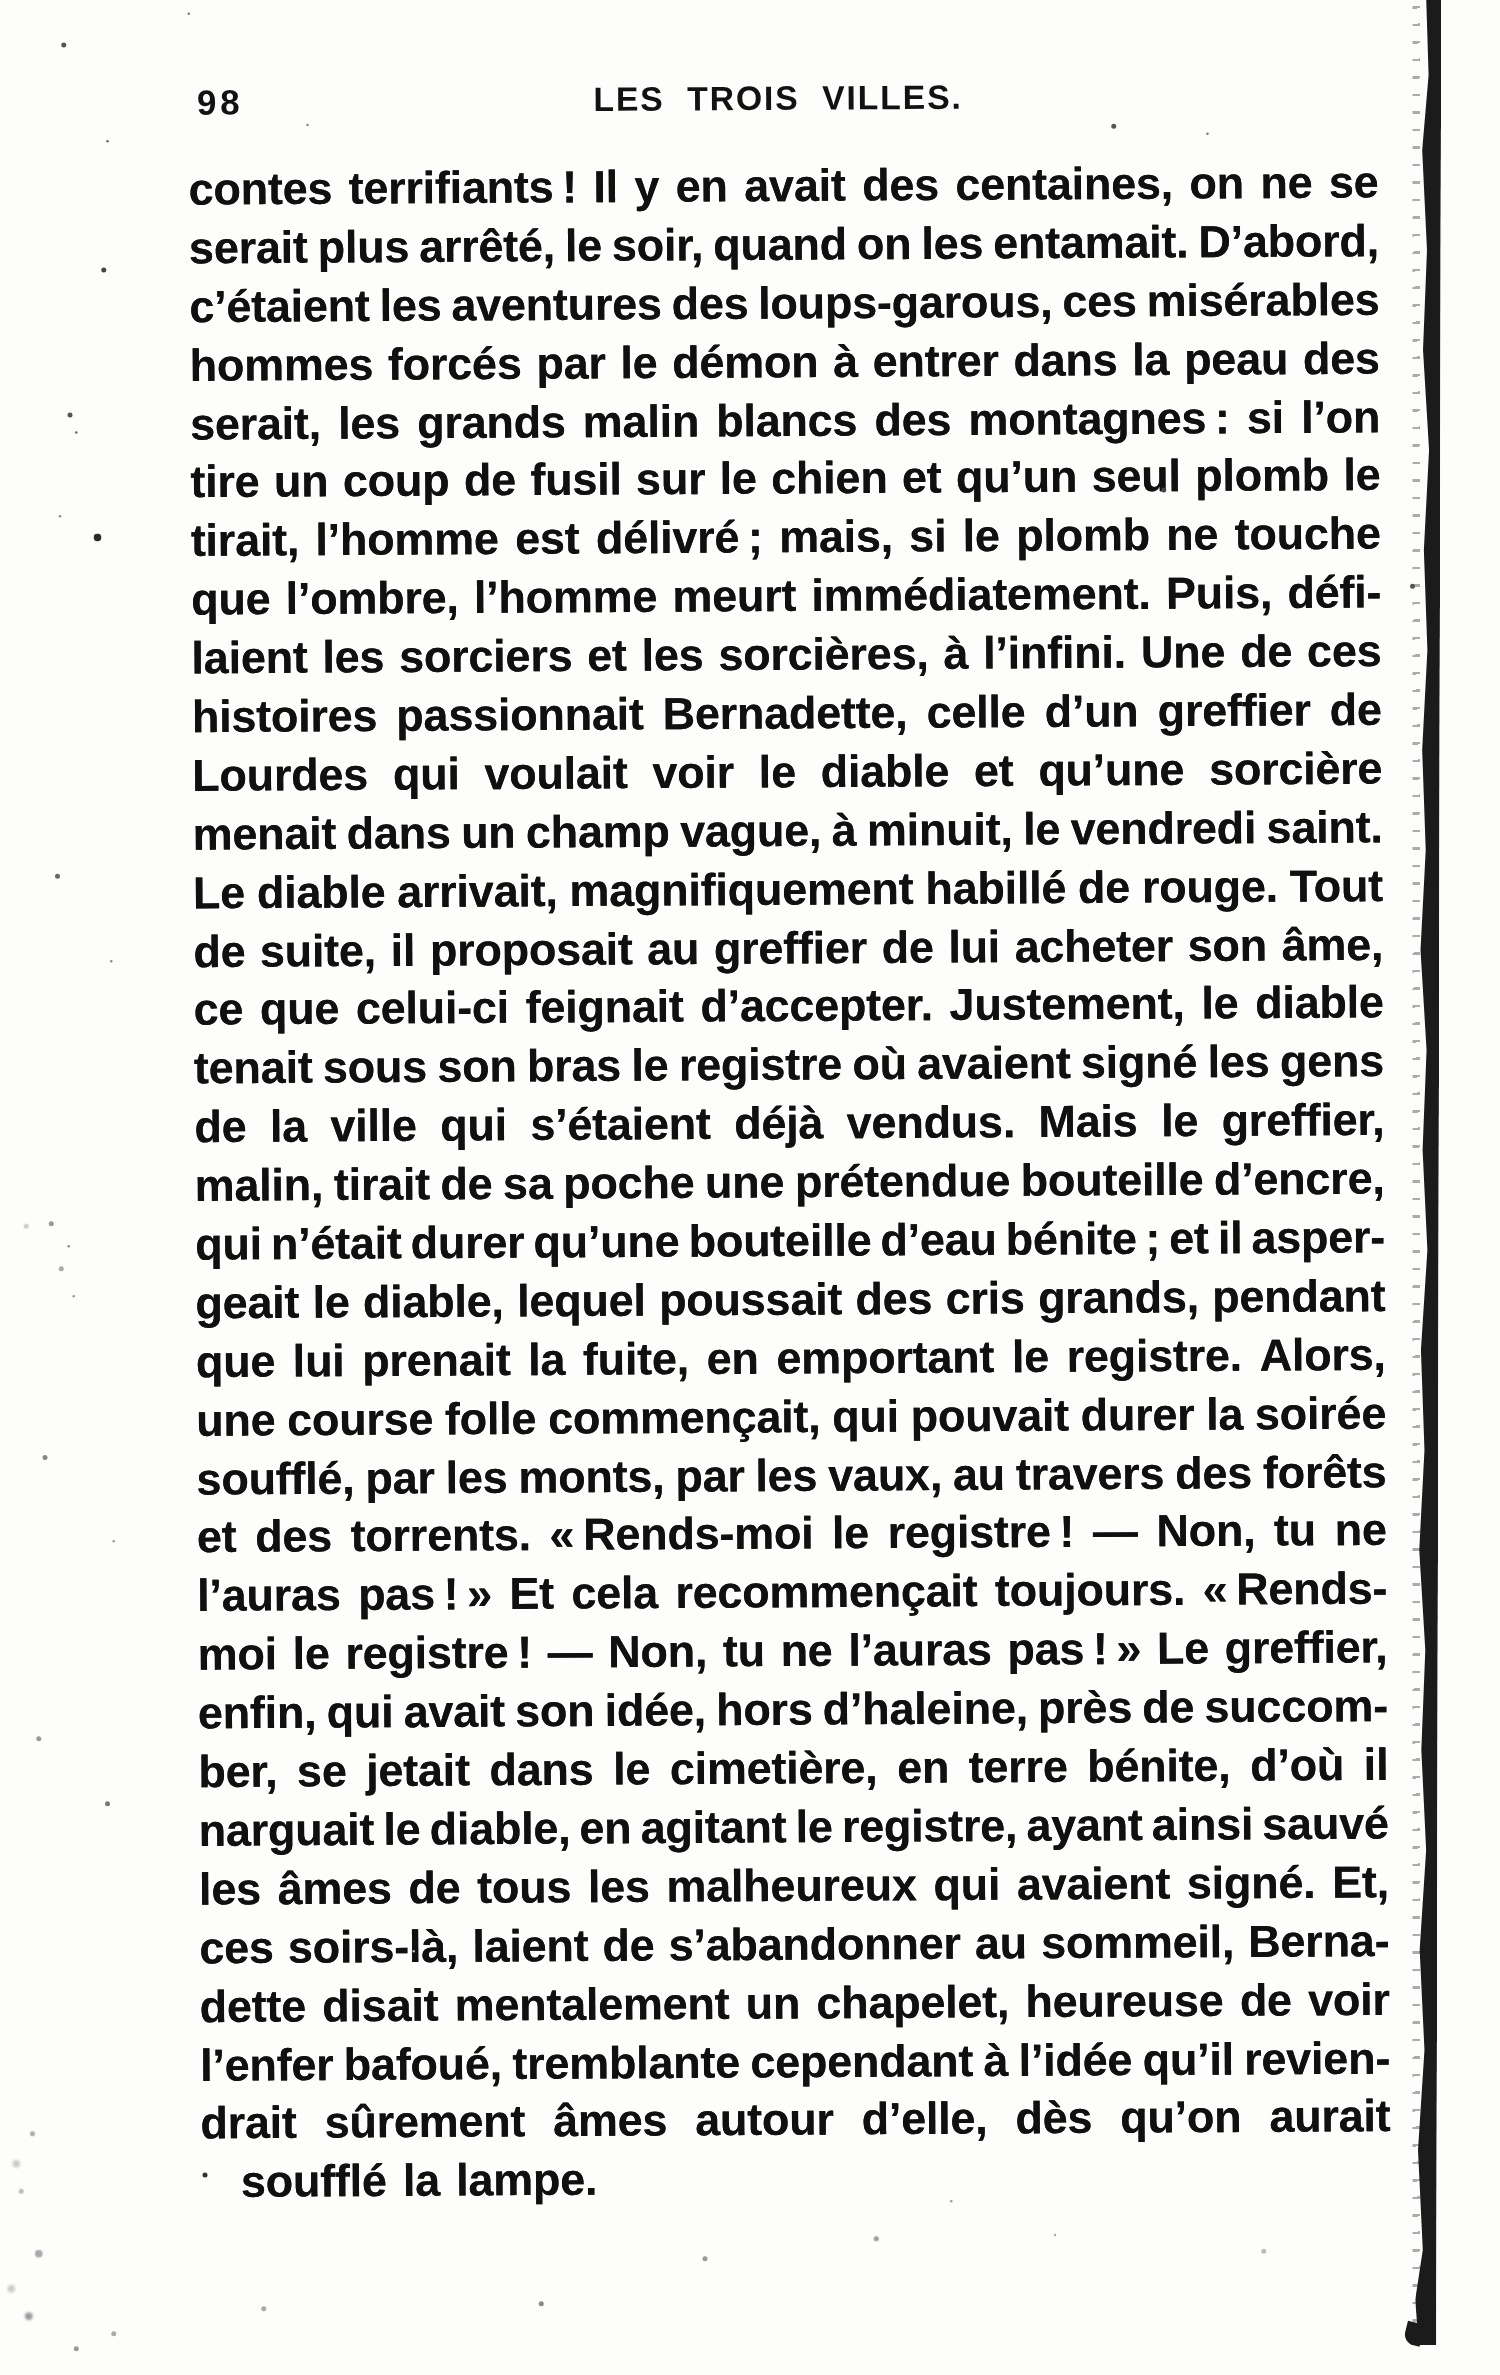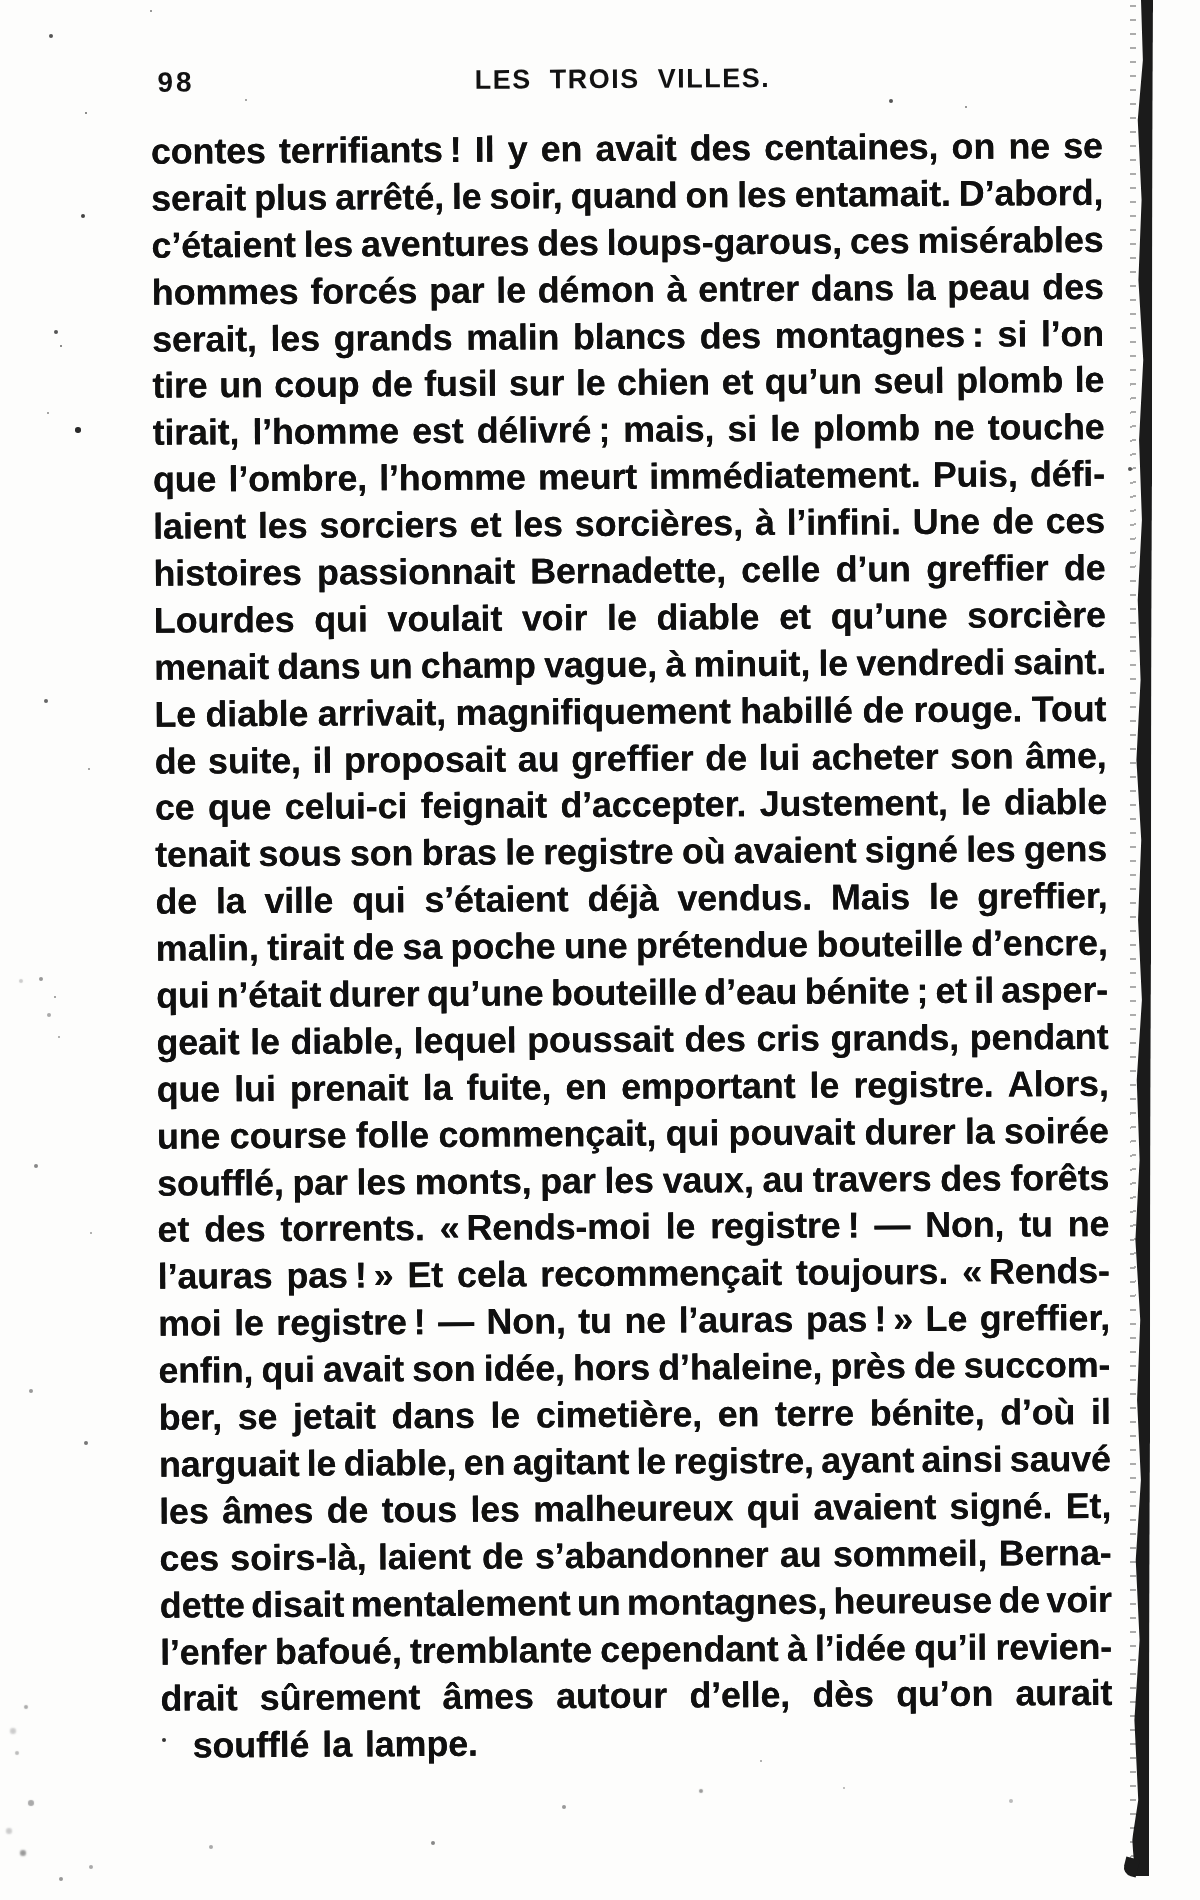--- a/index.html
+++ b/index.html
@@ -451,21 +451,21 @@
           <span>s’abandonner</span>
           <span>au</span>
           <span>sommeil,</span>
           <span>Berna-</span>
         </div>
         <div class="line">
           <span>dette</span>
           <span>disait</span>
           <span>mentalement</span>
           <span>un</span>
-          <span>montagnes,</span>
+          <span>chapelet,</span>
           <span>heureuse</span>
           <span>de</span>
           <span>voir</span>
         </div>
         <div class="line">
           <span>l’enfer</span>
           <span>bafoué,</span>
           <span>tremblante</span>
           <span>cependant</span>
           <span>à</span>

